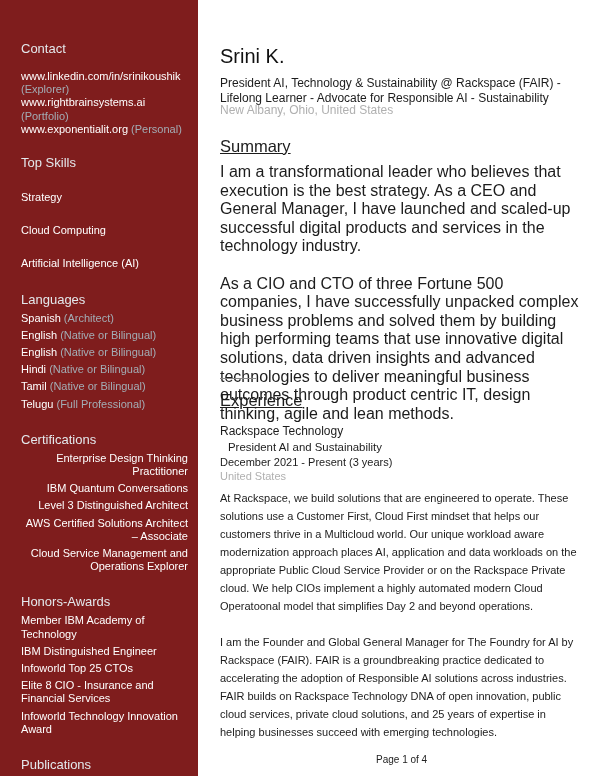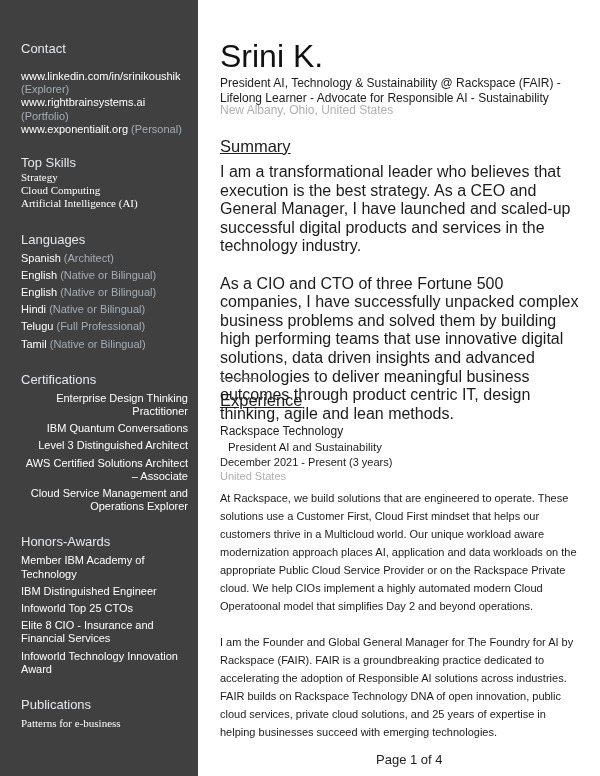--- a/index.html
+++ b/index.html
@@ -1,54 +1,54 @@
 <!DOCTYPE html>
 <html><head>
   <meta charset="utf-8">
   <style>
     * { margin: 0; padding: 0; box-sizing: border-box; }
     html, body { width: 600px; height: 776px; overflow: hidden; background: #ffffff; }
     body { position: relative; font-family: "Liberation Sans", sans-serif; }
 
     .sidebar {
       position: absolute; left: 0; top: 0; width: 198px; height: 776px;
-      background: #404040; color: #ffffff;
+      background: #7f1d1d; color: #ffffff;
       padding: 41px 10px 11px 21px;
     }
     .side-section { margin-bottom: 0; }
     .side-heading {
       font-size: 13px; color: #e4e8ec; font-weight: normal;
       line-height: 16px;
     }
     .side-heading.contact { margin-bottom: 13px; }
     .contact-line { font-size: 11px; line-height: 13.2px; color: #ffffff; }
     .muted { color: #a3adb5; }
 
     .skill-item, .lang-item, .cert-item, .award-item, .pub-item {
       font-size: 11px; color: #ffffff; line-height: 13.2px;
     }
-    .skill-item { margin-top: 0; font-family: Liberation Serif, serif; }
+    .skill-item { margin-top: 20px; }
     .lang-item { margin-top: 4px; }
     .cert-item { margin-top: 4px; text-align: right; }
     .award-item { margin-top: 4px; }
     .pub-item { margin-top: 4px; font-family: Liberation Serif, serif; }
 
     #sec-skills { margin-top: 19px; }
     #sec-languages { margin-top: 21px; }
     #sec-certs { margin-top: 21px; }
     #sec-awards { margin-top: 21px; }
     #sec-pubs { margin-top: 21px; }
 
     .main {
       position: absolute; left: 220px; top: 0; width: 362px; height: 776px;
       color: #1c1c1c;
     }
     .name {
       position: absolute; top: 40px; left: 0;
-      font-size: 32px; line-height: 32px; color: #111111; font-weight: normal;
+      font-size: 20px; line-height: 32px; color: #111111; font-weight: normal;
     }
     .headline {
       position: absolute; top: 76px; left: 0; width: 360px;
       font-size: 12px; line-height: 14.6px; color: #1c1c1c;
     }
     .location {
       position: absolute; top: 103px; left: 0;
       font-size: 12px; line-height: 14.6px; color: #b0b0b0;
     }
     .h2 {
@@ -81,21 +81,21 @@
       position: absolute; top: 469px; left: 0;
       font-size: 11px; line-height: 14px; color: #b0b0b0;
     }
     .exp-desc {
       position: absolute; top: 489px; left: 0; width: 362px;
       font-size: 11px; line-height: 18px; color: #1c1c1c;
     }
     .exp-desc p + p { margin-top: 18px; }
     .page-num {
       position: absolute; top: 754px; left: 376px;
-      font-size: 13px; color: #222; line-height: 11px;
+      font-size: 10px; color: #222; line-height: 11px;
     }
   </style>
 </head>
 <body>
 
 <aside class="sidebar">
   <section class="side-section" id="sec-contact">
     <h3 class="side-heading contact">Contact</h3>
     <div class="contact-line">
       <span>www.linkedin.com/in/srinikoushik</span><br>
@@ -130,26 +130,26 @@
     </div>
     <div class="lang-item">
       <span>English</span>
       <span class="muted">(Native or Bilingual)</span>
     </div>
     <div class="lang-item">
       <span>Hindi</span>
       <span class="muted">(Native or Bilingual)</span>
     </div>
     <div class="lang-item">
+      <span>Tamil</span>
+      <span class="muted">(Native or Bilingual)</span>
+    </div>
+    <div class="lang-item">
       <span>Telugu</span>
       <span class="muted">(Full Professional)</span>
-    </div>
-    <div class="lang-item">
-      <span>Tamil</span>
-      <span class="muted">(Native or Bilingual)</span>
     </div>
   </section>
 
   <section class="side-section" id="sec-certs">
     <h3 class="side-heading">Certifications</h3>
     <div class="cert-item">Enterprise Design Thinking Practitioner</div>
     <div class="cert-item">IBM Quantum Conversations</div>
     <div class="cert-item">Level 3 Distinguished Architect</div>
     <div class="cert-item">AWS Certified Solutions Architect – Associate</div>
     <div class="cert-item">Cloud Service Management and Operations Explorer</div>

